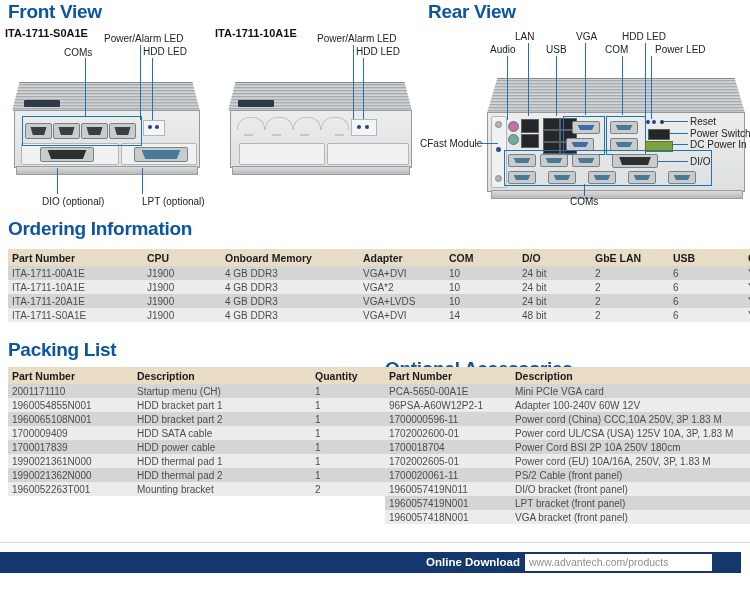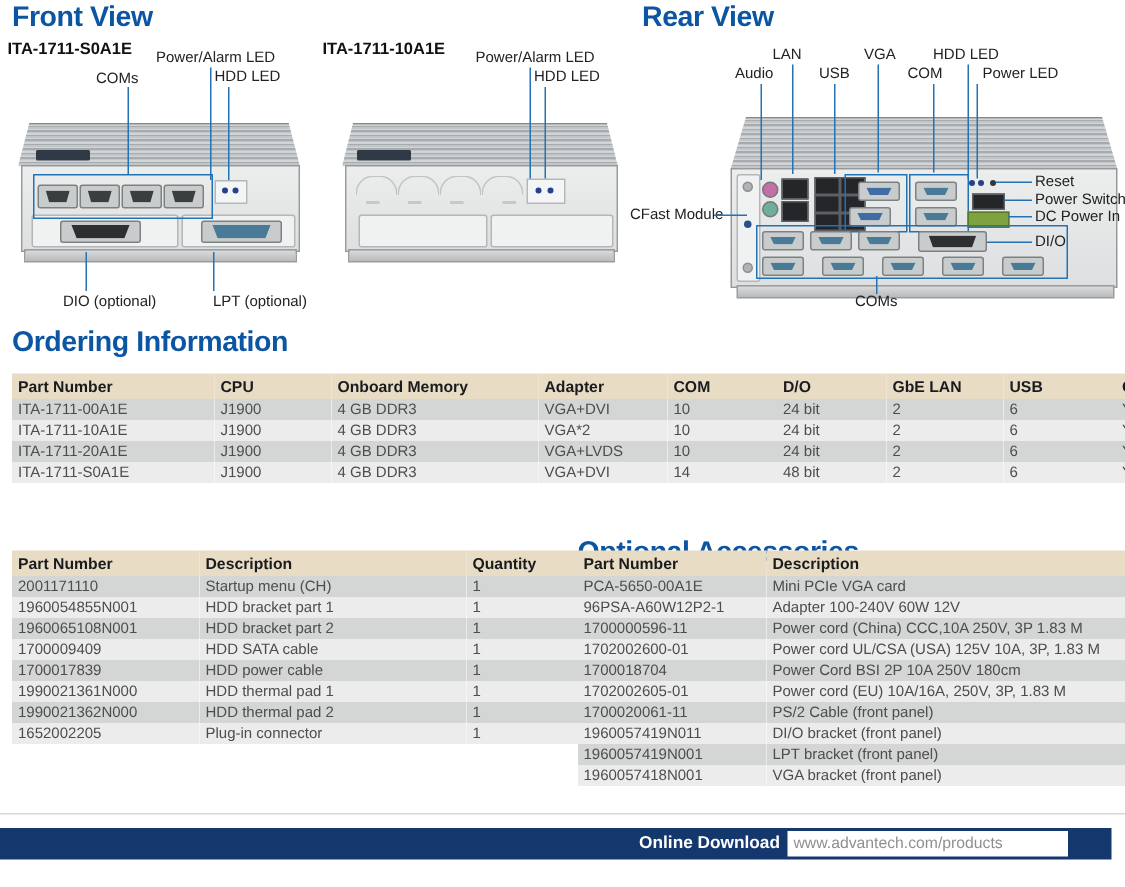--- a/index.html
+++ b/index.html
@@ -307,20 +307,21 @@
           <td>VGA+DVI</td>
           <td>14</td>
           <td>48 bit</td>
           <td>2</td>
           <td>6</td>
           <td>Yes</td>
         </tr>
       </tbody>
     </table>
 
+  <h2 class="h-sec" style="left:8px;top:339px;">Packing List</h2>
   <table id="packing-table">
       <thead>
         <tr>
           <th>Part Number</th>
           <th>Description</th>
           <th>Quantity</th>
         </tr>
       </thead>
       <tbody>
         <tr>
@@ -352,23 +353,23 @@
           <td>1990021361N000</td>
           <td>HDD thermal pad 1</td>
           <td>1</td>
         </tr>
         <tr>
           <td>1990021362N000</td>
           <td>HDD thermal pad 2</td>
           <td>1</td>
         </tr>
         <tr>
-          <td>1652002205</td>
-          <td>Plug-in connector</td>
-          <td>1</td>
+          <td>1960052263T001</td>
+          <td>Mounting bracket</td>
+          <td>2</td>
         </tr>
       </tbody>
     </table>
 
   <h2 class="h-sec" style="left:385px;top:358px;">Optional Accessories</h2>
   <table id="accessories-table">
       <thead>
         <tr>
           <th>Part Number</th>
           <th>Description</th>

